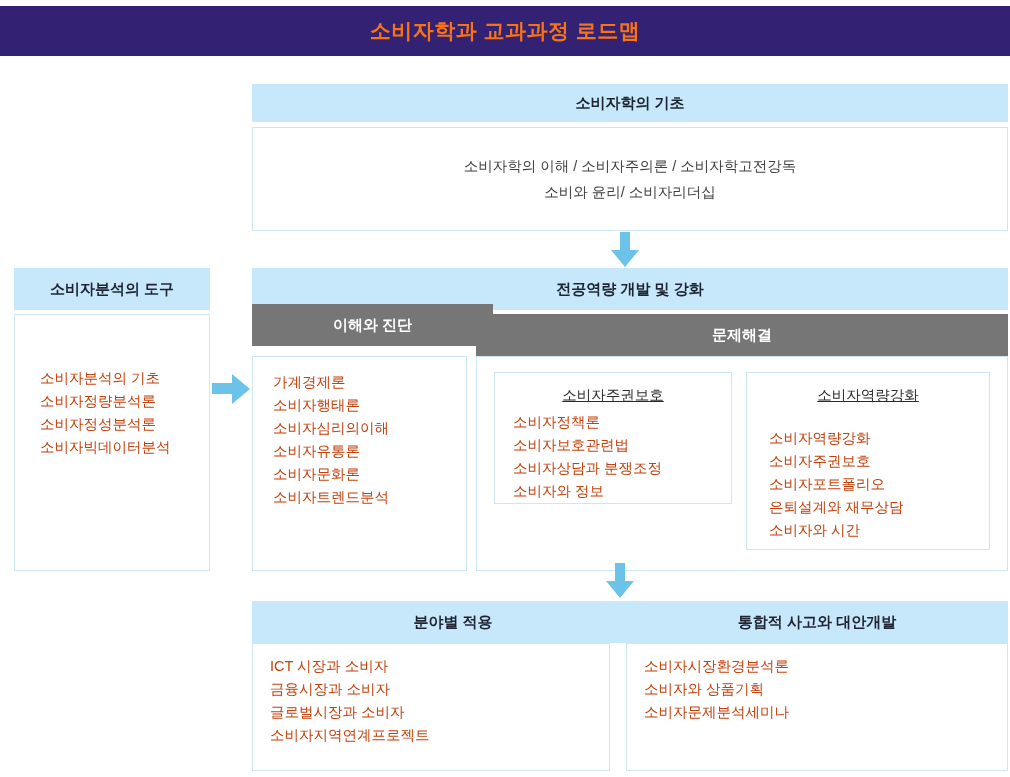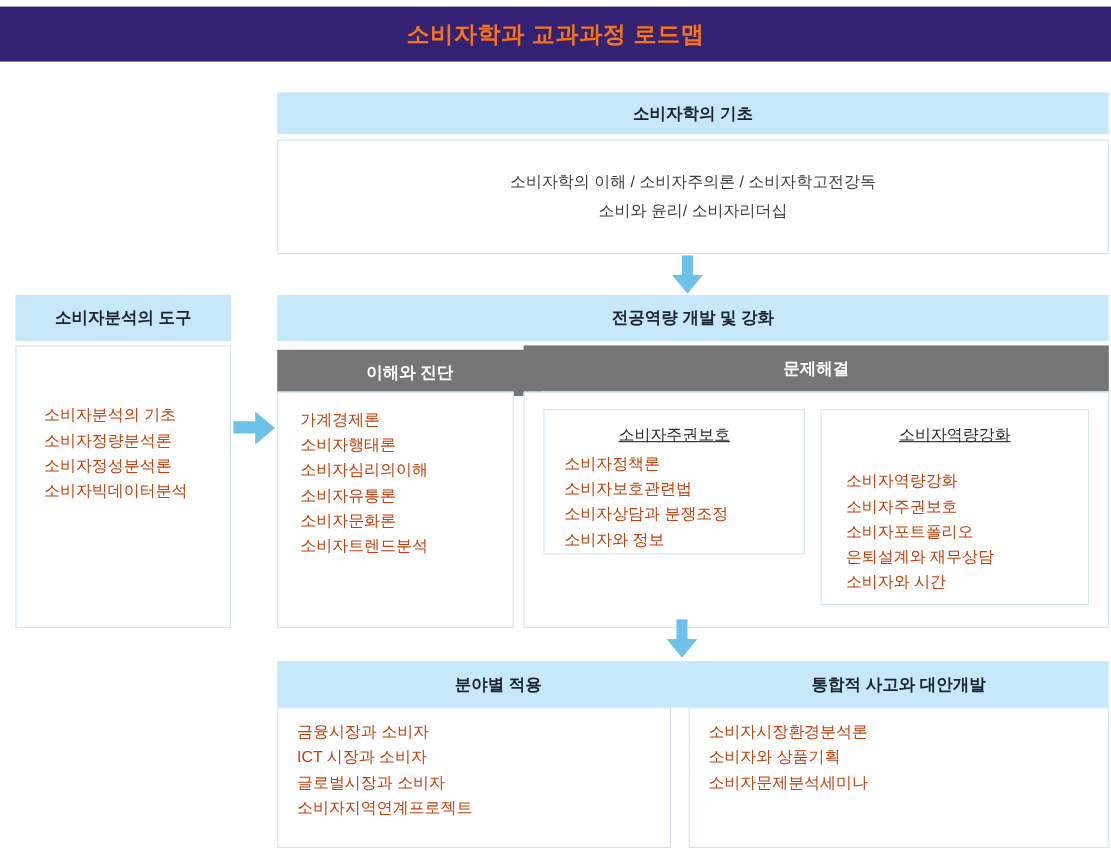--- a/index.html
+++ b/index.html
@@ -55,21 +55,21 @@
   .arrow-right { position: absolute; width: 40px; height: 34px; }
 
   
   .tools-hdr  { position: absolute; left: 14px; top: 268px; width: 196px; height: 42px; }
   .tools-body { position: absolute; left: 14px; top: 314px; width: 196px; height: 257px; }
   .tools-list { position: absolute; left: 40px; top: 367px; }
 
   
   .comp-hdr  { position: absolute; left: 252px; top: 268px; width: 756px; height: 42px; }
 
-  .und-hdr   { position: absolute; left: 252px; top: 318px; width: 241px; height: 42px; }
+  .und-hdr   { position: absolute; left: 252px; top: 304px; width: 241px; height: 42px; }
   .und-body  { position: absolute; left: 252px; top: 356px; width: 215px; height: 215px; }
   .und-list  { position: absolute; left: 273px; top: 371px; }
 
   .prob-hdr  { position: absolute; left: 476px; top: 314px; width: 532px; height: 42px; }
   .prob-body { position: absolute; left: 476px; top: 356px; width: 532px; height: 215px; }
 
   .sub-a { position: absolute; left: 494px; top: 372px; width: 238px; height: 132px; }
   .sub-b { position: absolute; left: 746px; top: 372px; width: 244px; height: 178px; }
   .sub-title {
     text-align: center; font-size: 14.5px; color: #2b2b2b;
@@ -174,22 +174,22 @@
     <svg width="34" height="36" viewBox="0 0 34 36" aria-hidden="true">
       <polygon points="12,0 22,0 22,18 31,18 17,35 3,18 12,18" fill="#6cc2e8"></polygon>
     </svg>
   </div>
 
   <div class="hdr-blue app-hdr">
     <span>분야별 적용</span>
   </div>
   <div class="body-box app-body"></div>
   <div class="list app-list">
+    <div>ICT 시장과 소비자</div>
     <div>금융시장과 소비자</div>
-    <div>ICT 시장과 소비자</div>
     <div>글로벌시장과 소비자</div>
     <div>소비자지역연계프로젝트</div>
   </div>
 
   <div class="hdr-blue int-hdr">
     <span>통합적 사고와 대안개발</span>
   </div>
   <div class="body-box int-body"></div>
   <div class="list int-list">
     <div>소비자시장환경분석론</div>

